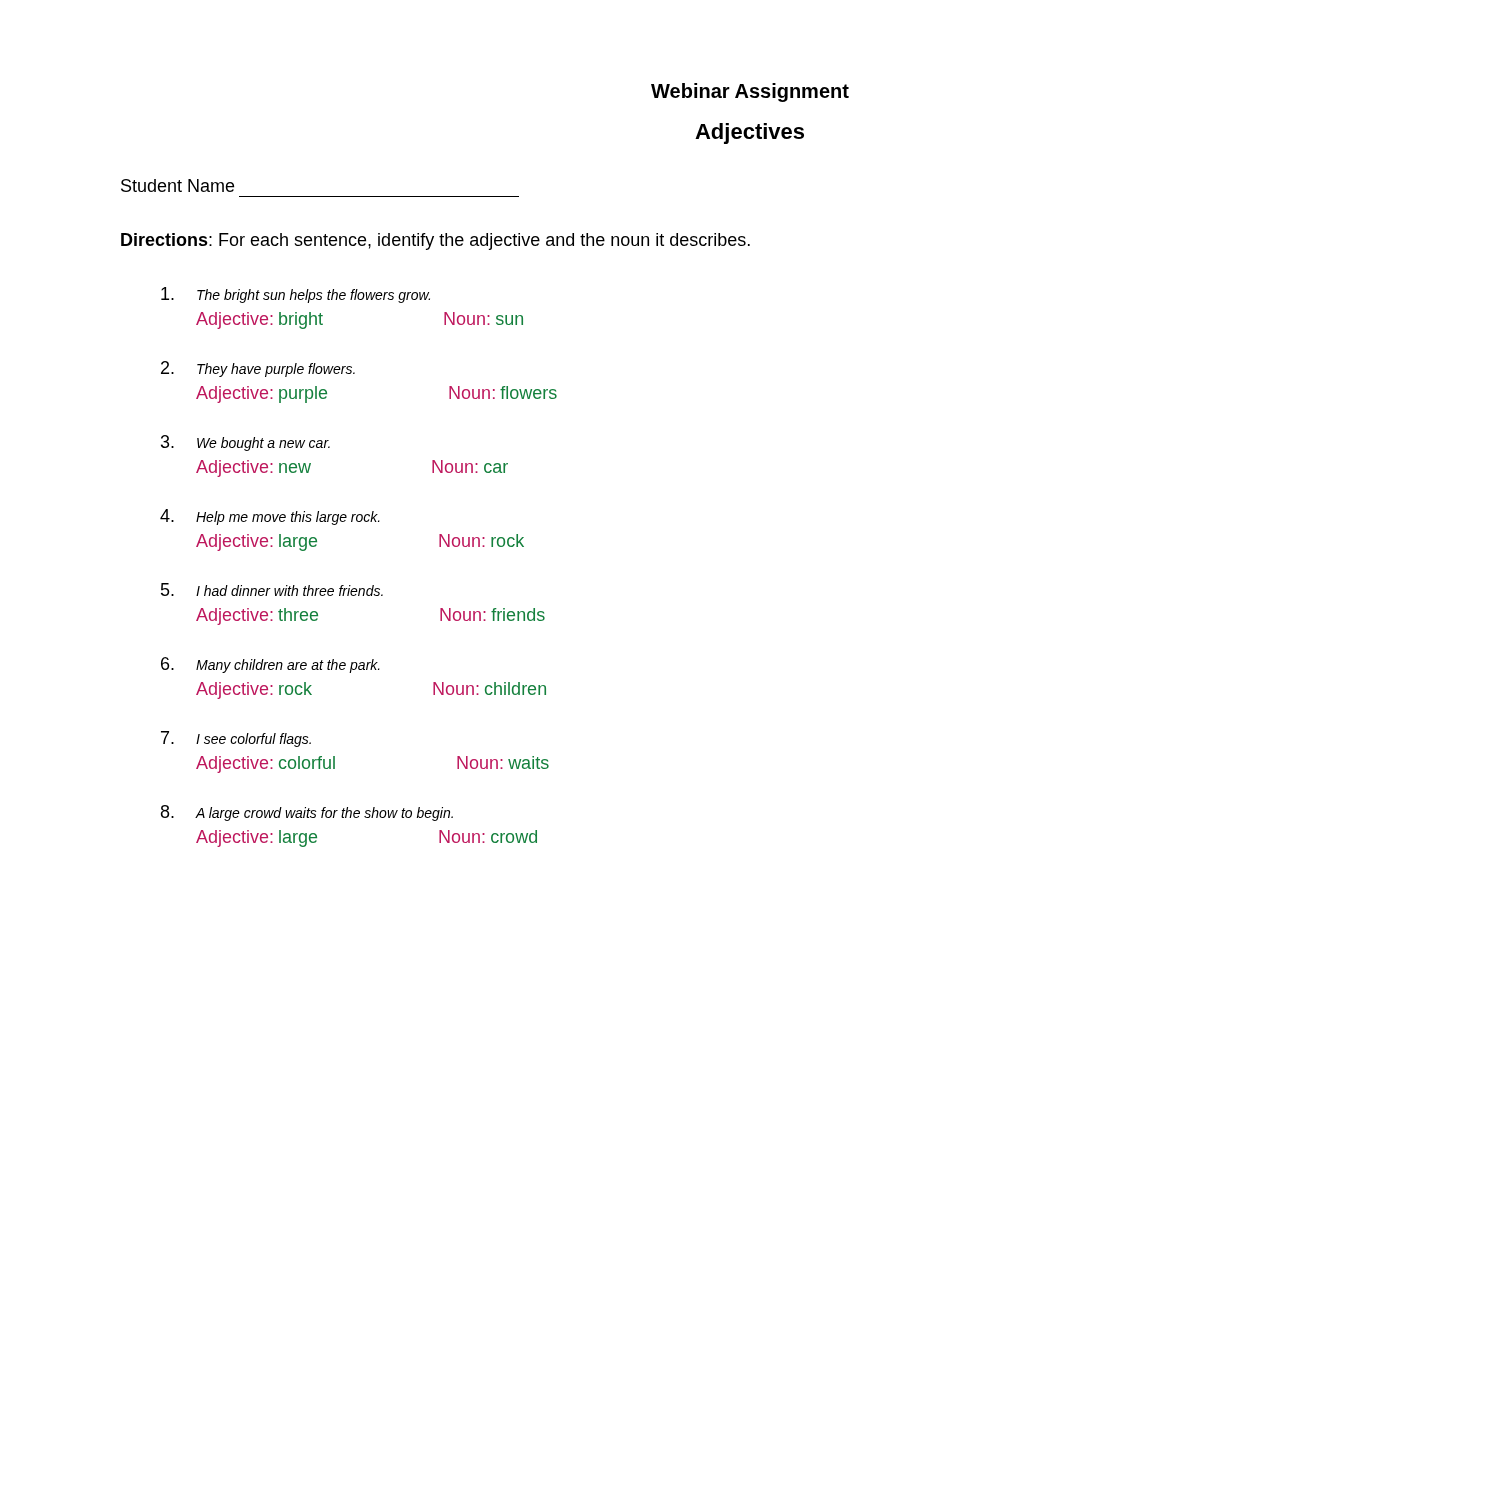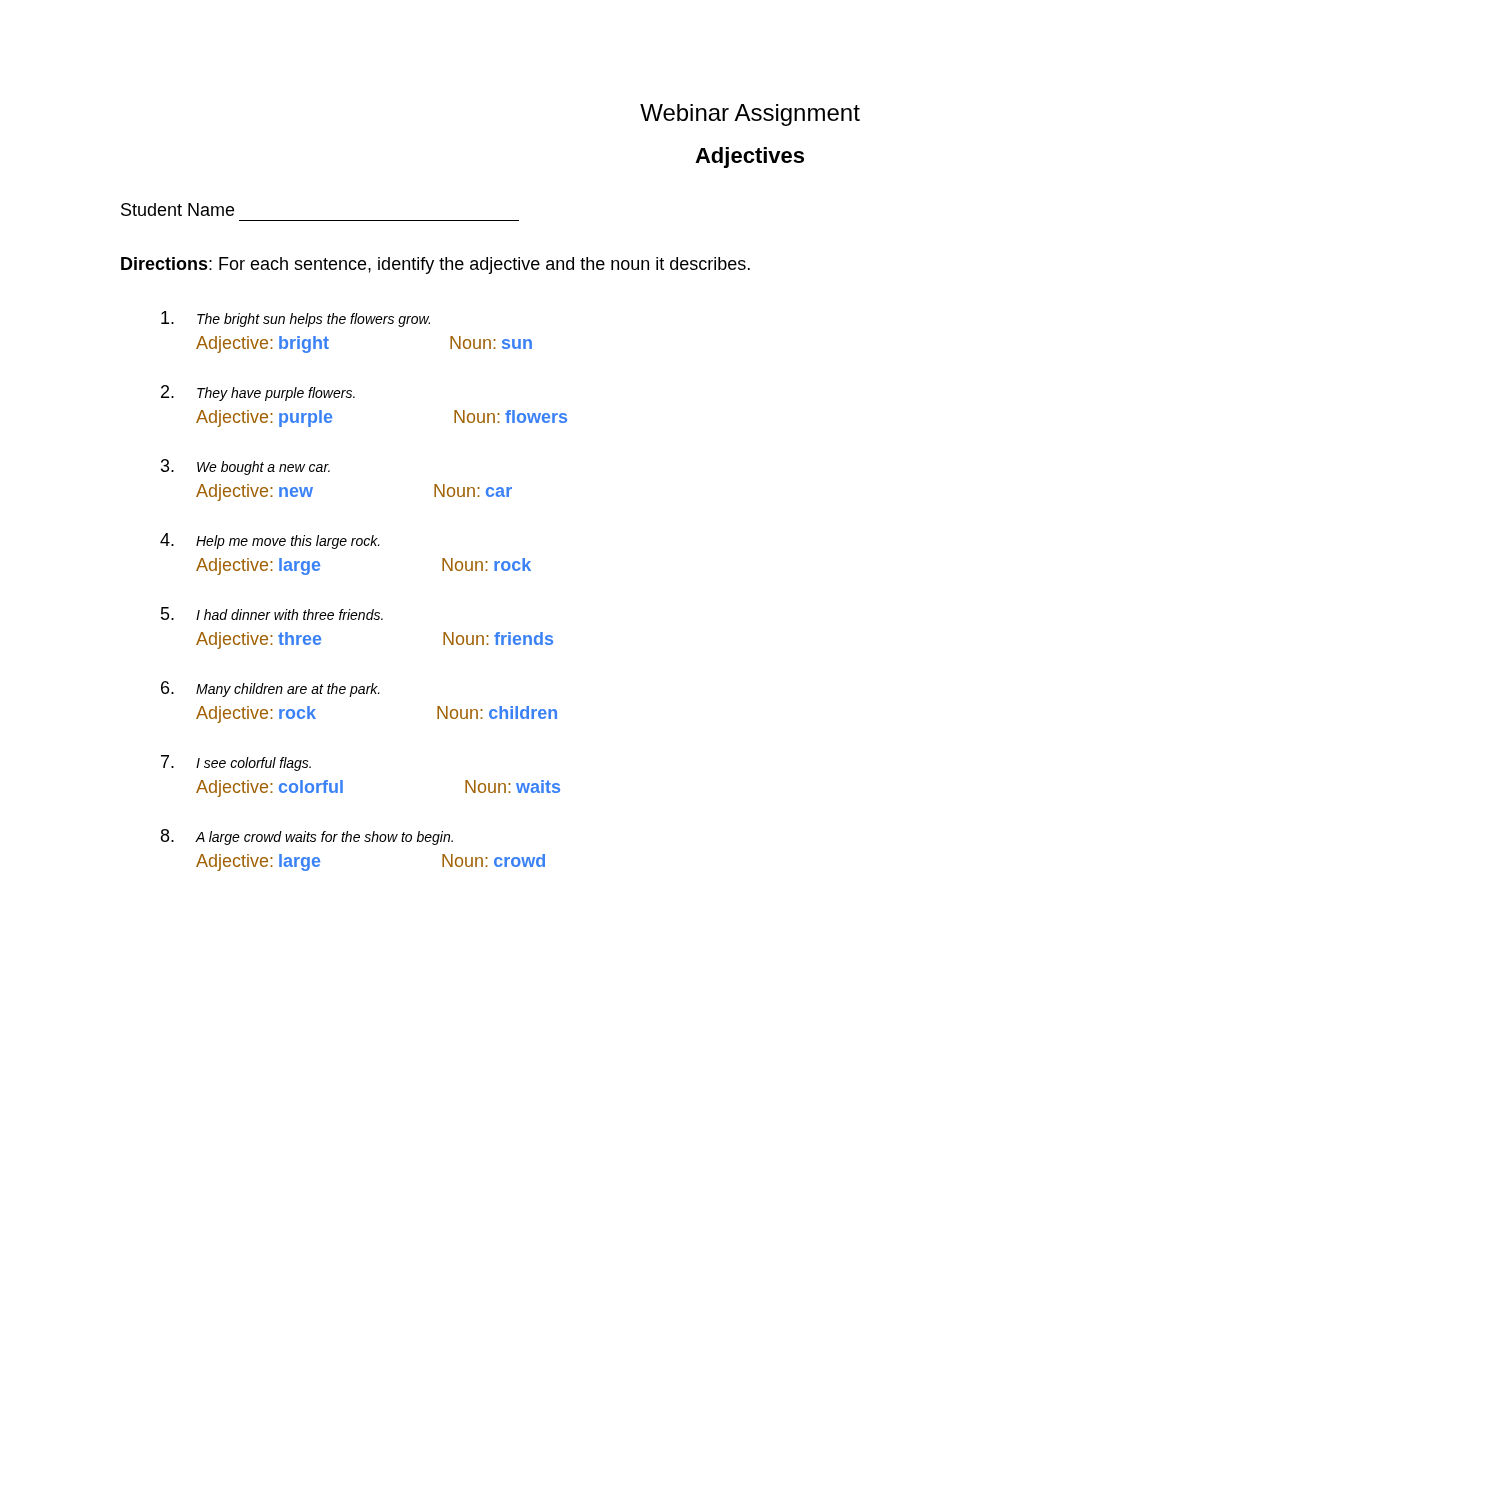--- a/index.html
+++ b/index.html
@@ -17,24 +17,23 @@
       min-height: 1500px;
       padding: 80px 120px;
     }
 
     .page-header {
       text-align: center;
       margin-bottom: 30px;
     }
 
     .webinar-title {
-      font-weight: normal;
-      font-size: 24px;
+      font-weight: bold;
+      font-size: 20px;
       margin-bottom: 16px;
-      margin-top: 19px;
     }
 
     .worksheet-title {
       font-weight: bold;
       font-size: 22px;
       margin-bottom: 16px;
     }
 
     .student-name-row {
       display: flex;
@@ -104,27 +103,27 @@
     }
 
     .noun-part {
       font-size: 18px;
       display: flex;
       align-items: baseline;
       gap: 4px;
     }
 
     .red-bold {
-      color: #3b82f6;
-      font-weight: bold;
+      color: #15803d;
+      font-weight: normal;
     }
 
     .label-text {
       font-weight: normal;
-      color: #a16207;
+      color: #be185d;
     }
   </style>
 </head>
 <body>
 
 <div class="page-header">
   <div class="webinar-title">Webinar Assignment</div>
   <div class="worksheet-title">Adjectives</div>
 </div>
 

